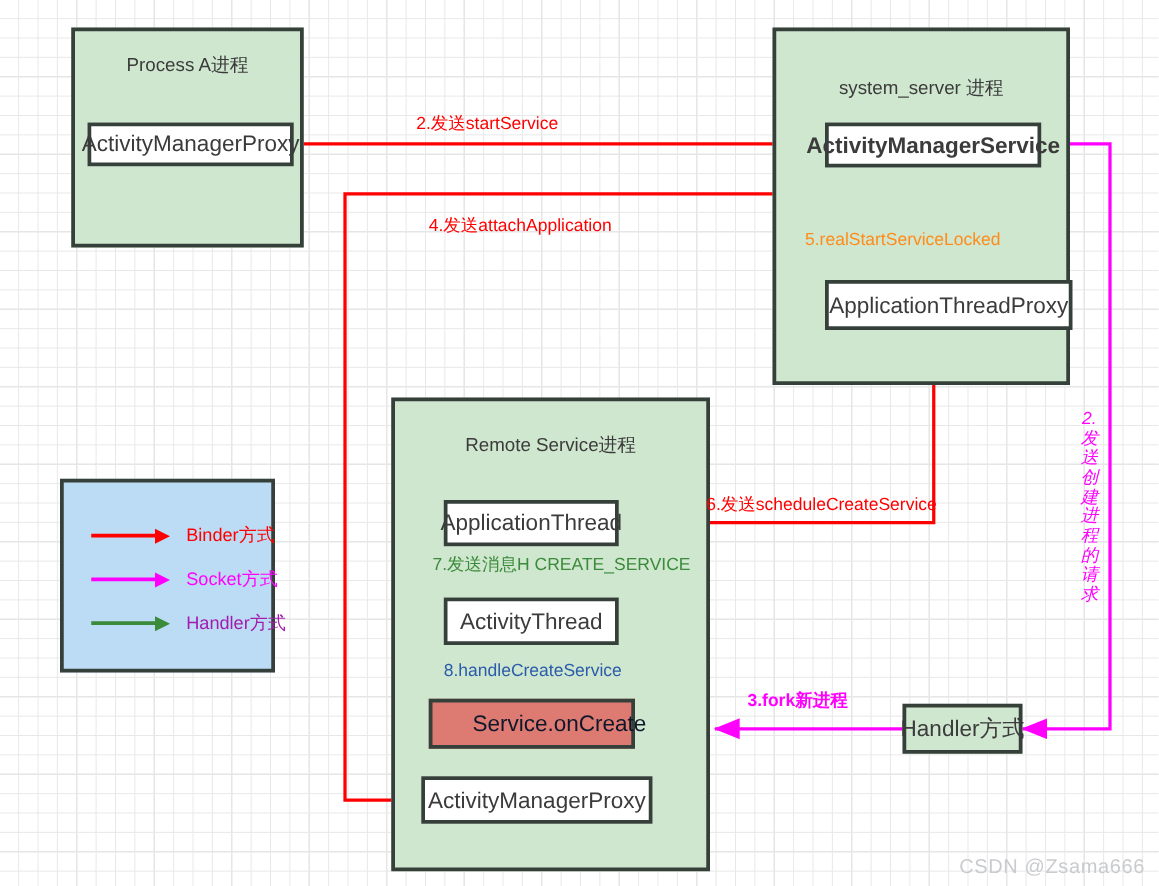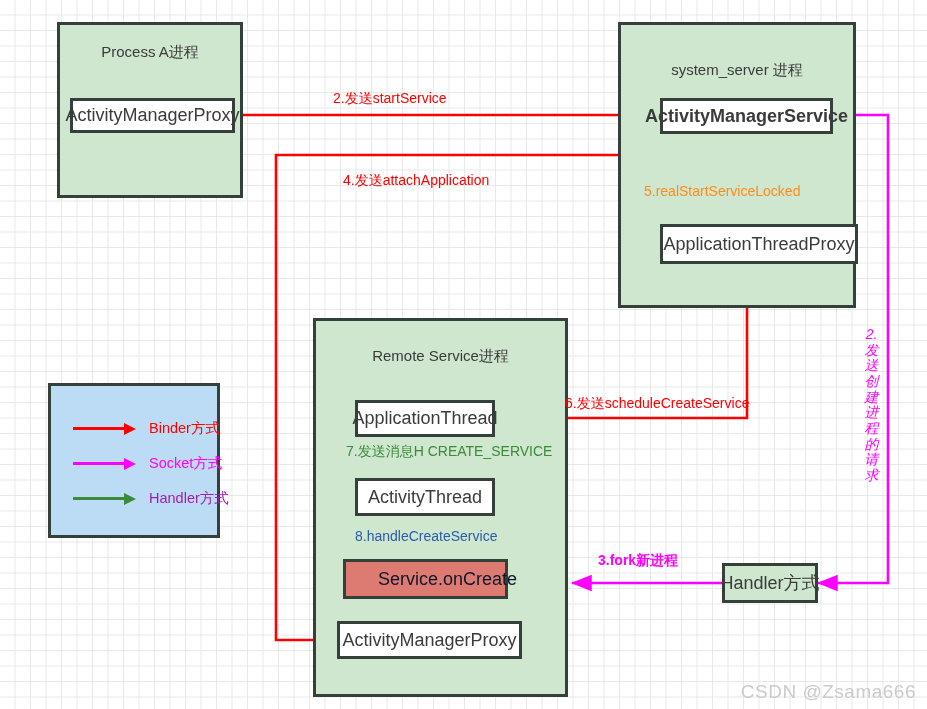--- a/index.html
+++ b/index.html
@@ -110,21 +110,21 @@
     white-space: normal;
     word-break: break-all;
     line-height: 1.12;
     font-style: italic;
   }
   .watermark {
     position: absolute;
     right: 11px;
     bottom: 6px;
     color: #c9cbce;
-    font-size: 19px;
+    font-size: 16px;
     letter-spacing: 0.5px;
     white-space: nowrap;
   }
 </style>
 </head>
 <body>
 
 <div id="canvas" data-name="diagram-canvas">
 
   <svg id="edges" data-name="edge-layer" viewBox="0 0 927 709" xmlns="http://www.w3.org/2000/svg">

